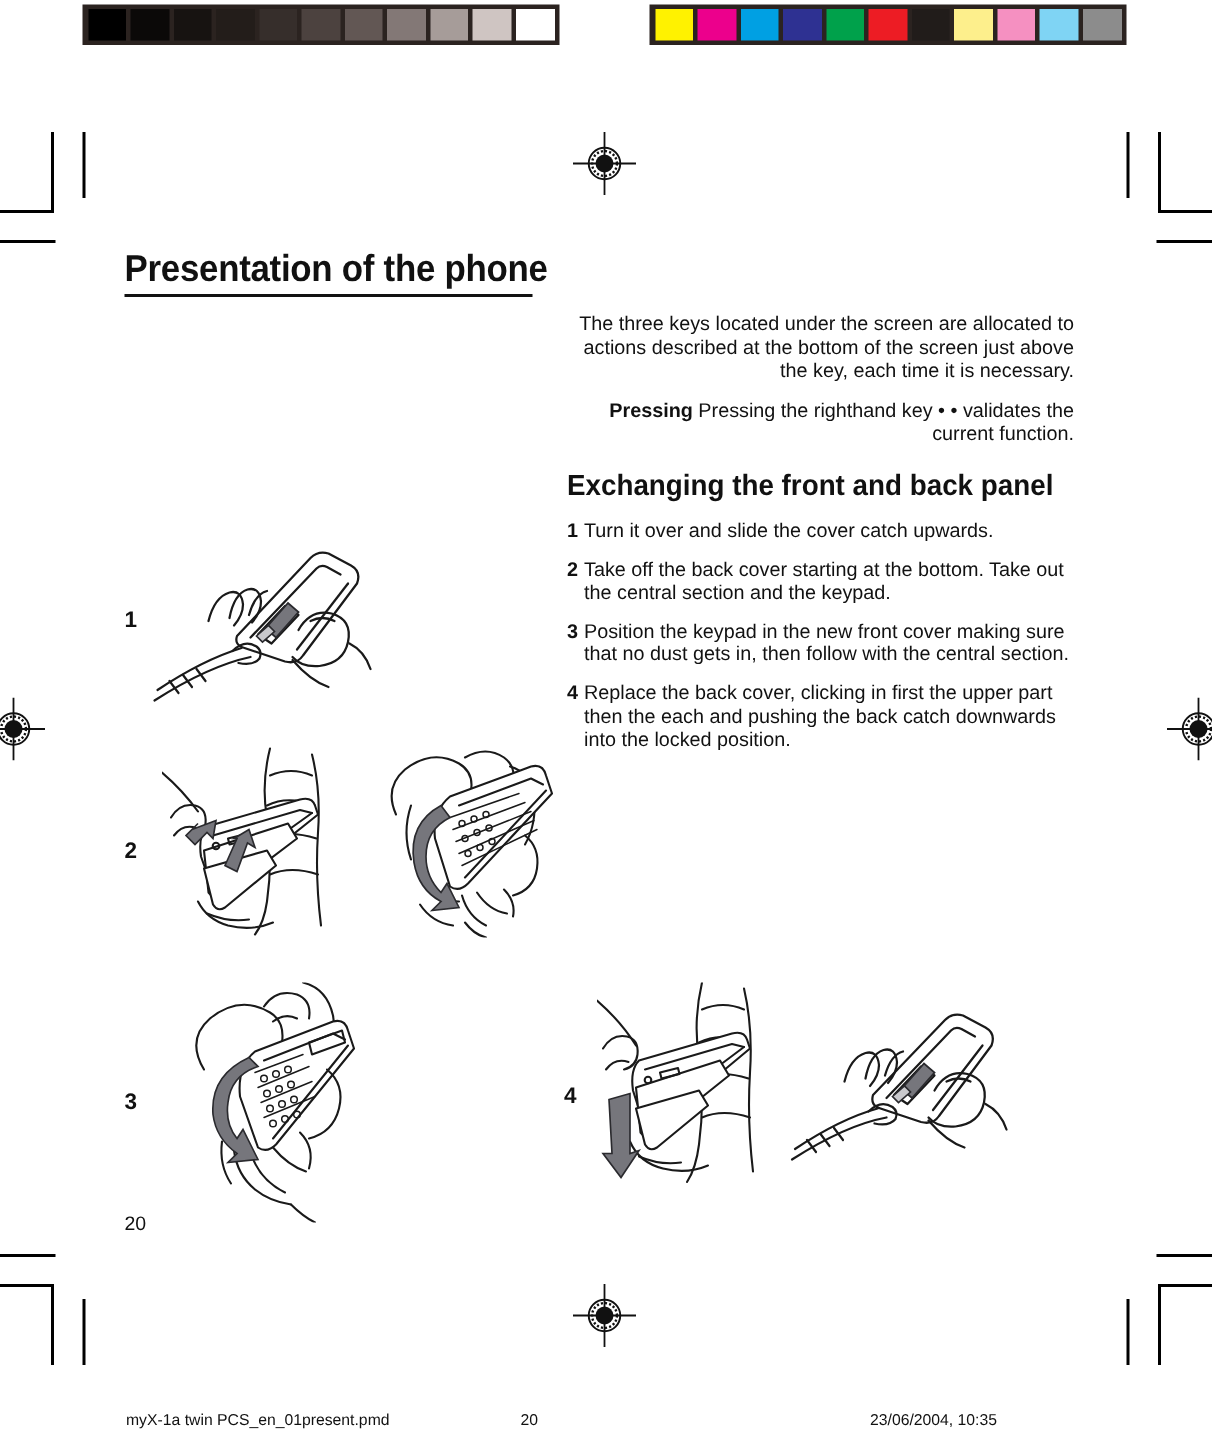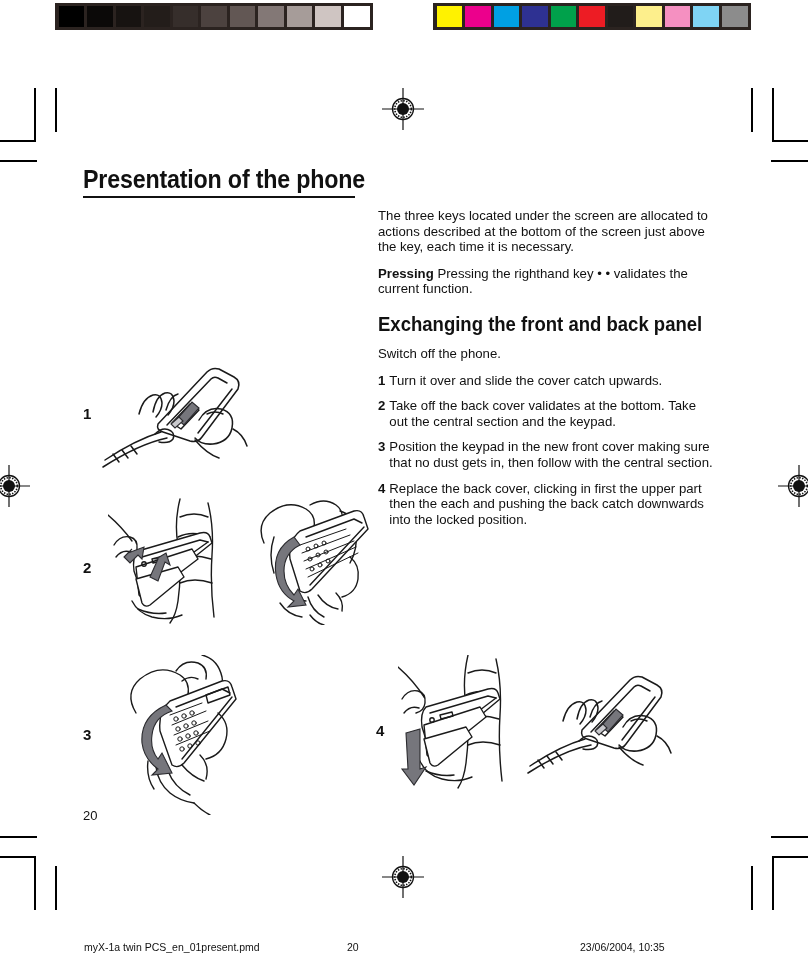--- a/index.html
+++ b/index.html
@@ -28,21 +28,21 @@
     letter-spacing:-0.2px;
     font-family:"Liberation Sans Narrow","Liberation Sans",sans-serif;
     transform:scaleX(0.93);transform-origin:left top;
     white-space:nowrap;
   }
   .title-rule{position:absolute;left:83px;top:196px;width:272px;height:2px;background:#111;}
 
   .col{position:absolute;left:378px;top:208px;width:338px;}
   .p{
     font-size:13.2px;line-height:15.6px;color:#111;
-    margin:0 0 11px 0;text-align:left;
+    margin:0 0 11px 0;text-align:right;
   }
   .lead{font-weight:bold;}
   .h2{
     font-size:19.5px;font-weight:bold;color:#111;
     margin:16px 0 11px 0;line-height:22px;
     font-family:"Liberation Sans Narrow","Liberation Sans",sans-serif;
     transform:scaleX(0.95);transform-origin:left top;
     white-space:nowrap;
   }
   .step{
@@ -151,29 +151,28 @@
   </svg>
 
   <div class="title">Presentation of the phone</div>
   <div class="title-rule"></div>
 
   <div class="col">
     <p class="p">The three keys located under the screen are allocated to actions described at the bottom of the screen just above the key, each time it is necessary.</p>
     <p class="p"><span class="lead">Pressing</span><span>  Pressing the righthand key  • •  validates the current function.</span></p>
 
     <div class="h2">Exchanging the front and back panel</div>
-    <p class="p">Switch off the phone.</p>
 
     <div class="step">
       <span class="num">1</span>
       <span class="txt">Turn it over and slide the cover catch upwards.</span>
     </div>
     <div class="step">
       <span class="num">2</span>
-      <span class="txt">Take off the back cover validates at the bottom. Take out the central section and the keypad.</span>
+      <span class="txt">Take off the back cover starting at the bottom. Take out the central section and the keypad.</span>
     </div>
     <div class="step">
       <span class="num">3</span>
       <span class="txt">Position the keypad in the new front cover making sure that no dust gets in, then follow with the central section.</span>
     </div>
     <div class="step">
       <span class="num">4</span>
       <span class="txt">Replace the back cover, clicking in first the  upper part then the each and pushing the back catch downwards into the locked position.</span>
     </div>
   </div>

